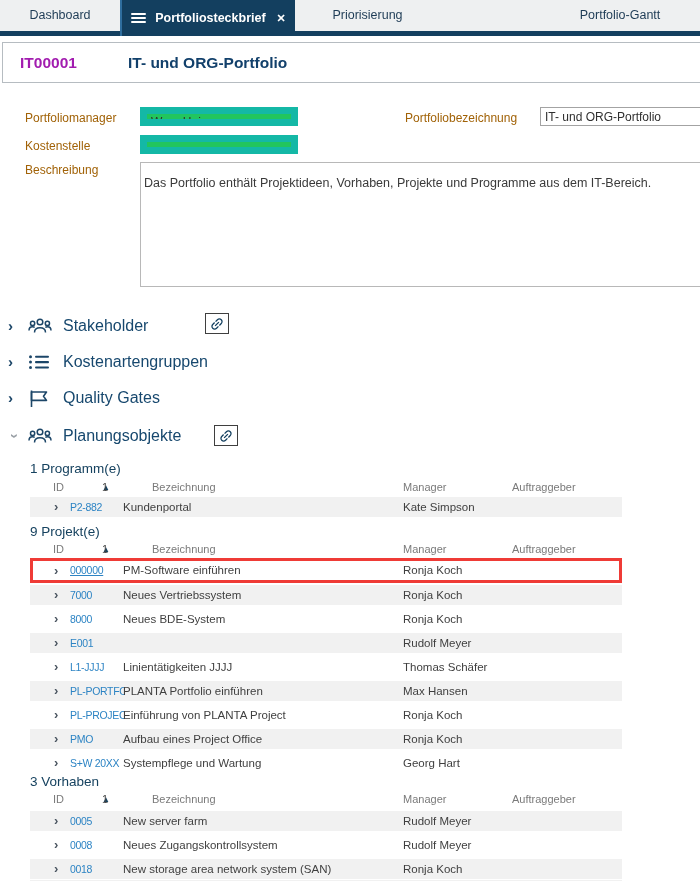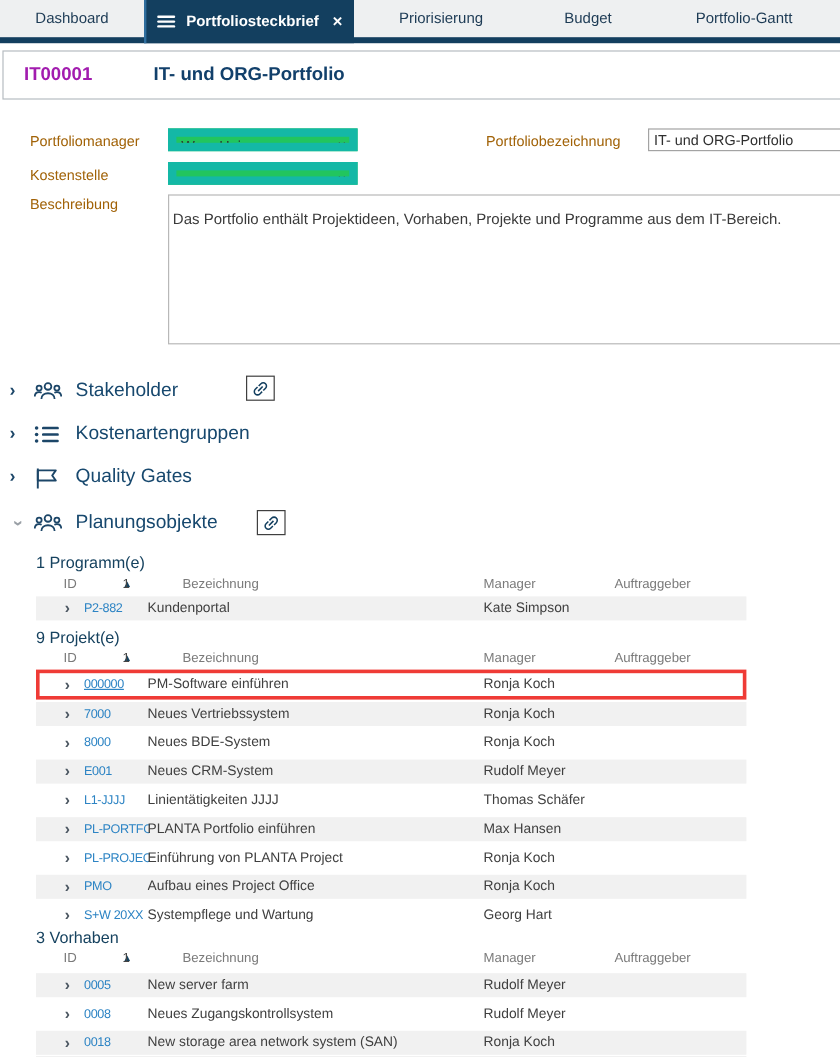--- a/index.html
+++ b/index.html
@@ -130,21 +130,20 @@
   <div class="tab active t1">
     <span class="menu-ic">
         <i></i>
         <i></i>
         <i></i>
       </span>
     <span>Portfoliosteckbrief</span>
     <span class="close-ic">✕</span>
   </div>
   <div class="tab t2">Priorisierung</div>
-  <div class="tab t3">Budget</div>
   <div class="tab t4">Portfolio-Gantt</div>
 </div>
 
 <div class="hpanel">
   <span class="pid">IT00001</span>
   <span class="ptitle">IT- und ORG-Portfolio</span>
 </div>
 
 <span class="flabel lbl-pm">Portfoliomanager</span>
 <div class="selbox sel-pm">
@@ -276,21 +275,20 @@
   <div class="trow">
     <span class="chev">›</span>
     <span class="tid">8000</span>
     <span class="tbez">Neues BDE-System</span>
     <span class="tmgr">Ronja Koch</span>
     <span class="tauf"></span>
   </div>
   <div class="trow gray">
     <span class="chev">›</span>
     <span class="tid">E001</span>
-    <span class="tbez">Neues CRM-System</span>
     <span class="tmgr">Rudolf Meyer</span>
     <span class="tauf"></span>
   </div>
   <div class="trow">
     <span class="chev">›</span>
     <span class="tid">L1-JJJJ</span>
     <span class="tbez">Linientätigkeiten JJJJ</span>
     <span class="tmgr">Thomas Schäfer</span>
     <span class="tauf"></span>
   </div>

